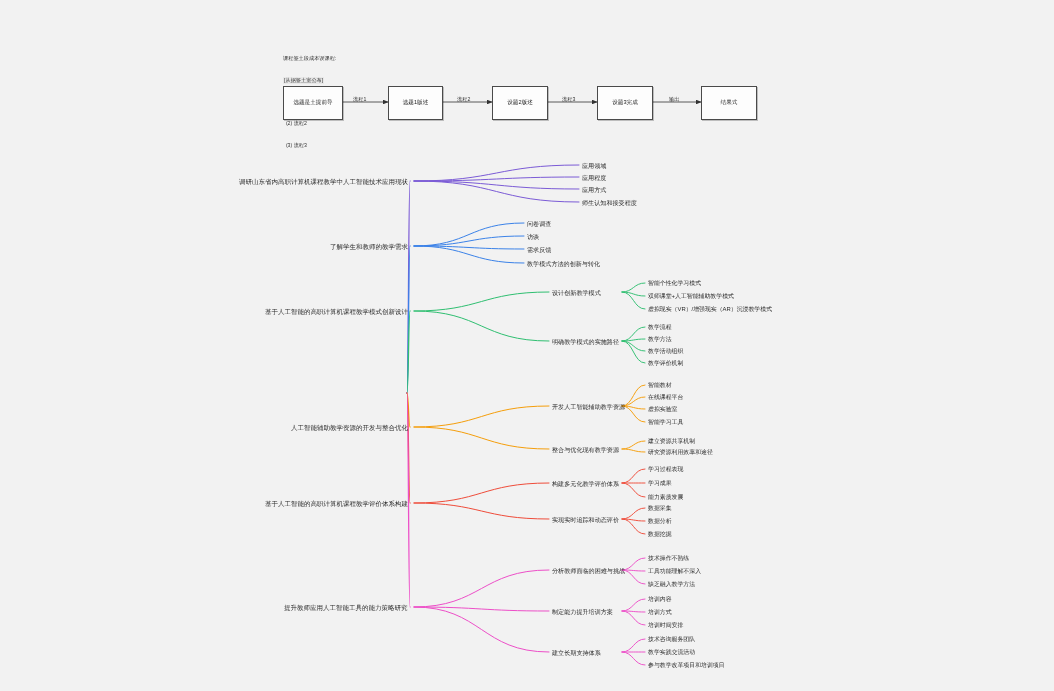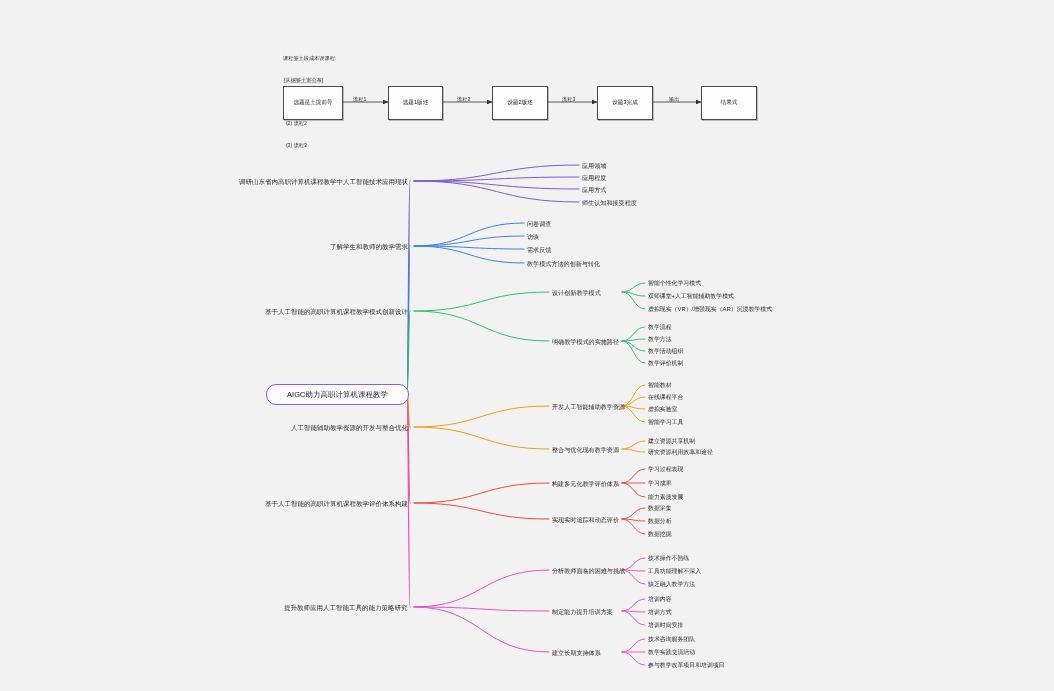--- a/index.html
+++ b/index.html
@@ -208,17 +208,14 @@
       <div class="n n3" style="left: 552px; top: 606.5px; pointer-events: auto;">制定能力提升培训方案</div>
       <div class="n n4" style="left: 648px; top: 594.5px; pointer-events: auto;">培训内容</div>
       <div class="n n4" style="left: 648px; top: 607.5px; pointer-events: auto;">培训方式</div>
       <div class="n n4" style="left: 648px; top: 620.5px; pointer-events: auto;">培训时间安排</div>
       <div class="n n3" style="left: 552px; top: 647.5px; pointer-events: auto;">建立长期支持体系</div>
       <div class="n n4" style="left: 648px; top: 634.5px; pointer-events: auto;">技术咨询服务团队</div>
       <div class="n n4" style="left: 648px; top: 647.5px; pointer-events: auto;">教学实践交流活动</div>
       <div class="n n4" style="left: 648px; top: 660.5px; pointer-events: auto;">参与教学改革项目和培训项目</div>
     </div>
 
-  <div class="root">
-    <span>AIGC助力高职计算机课程教学</span>
-  </div>
 
 </div>
 
 </body></html>

